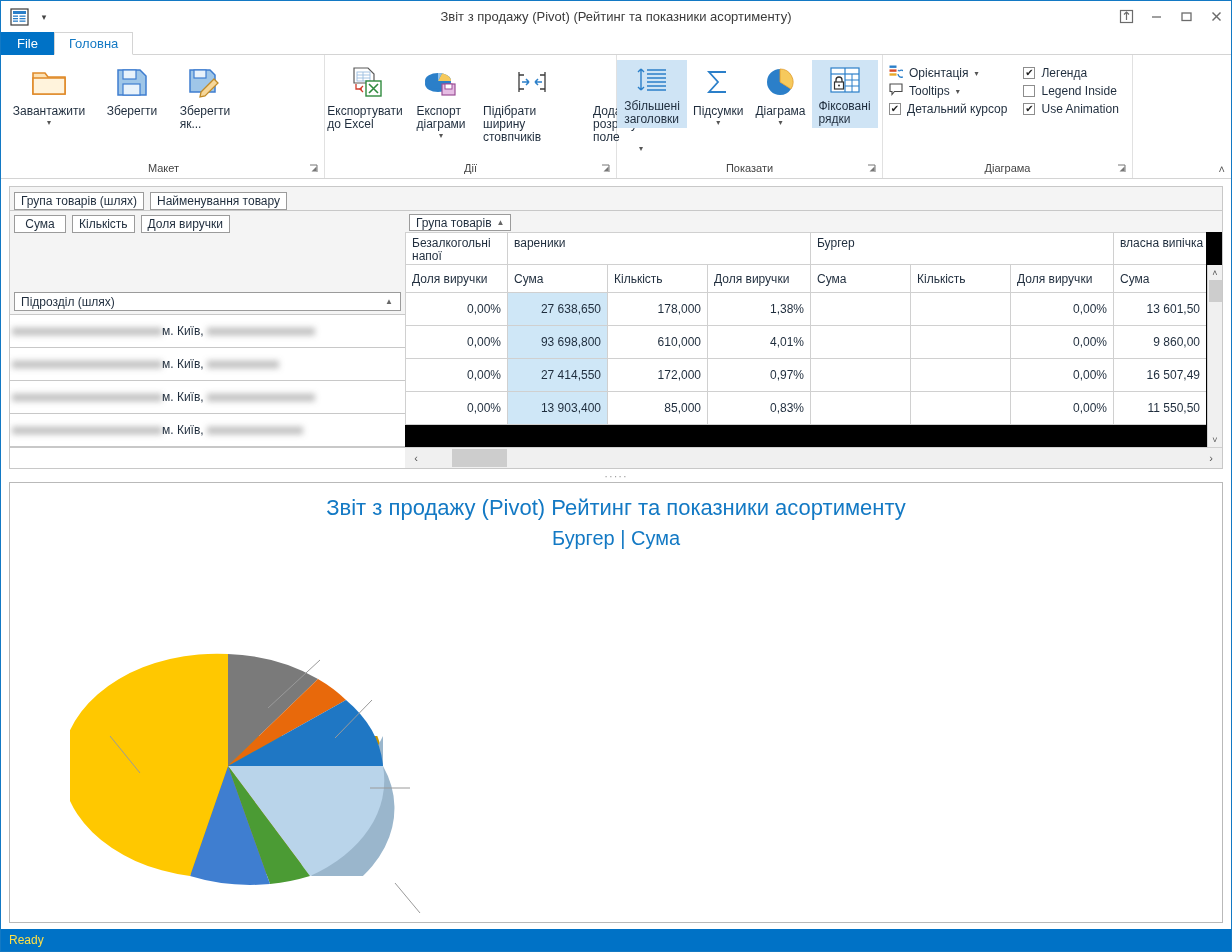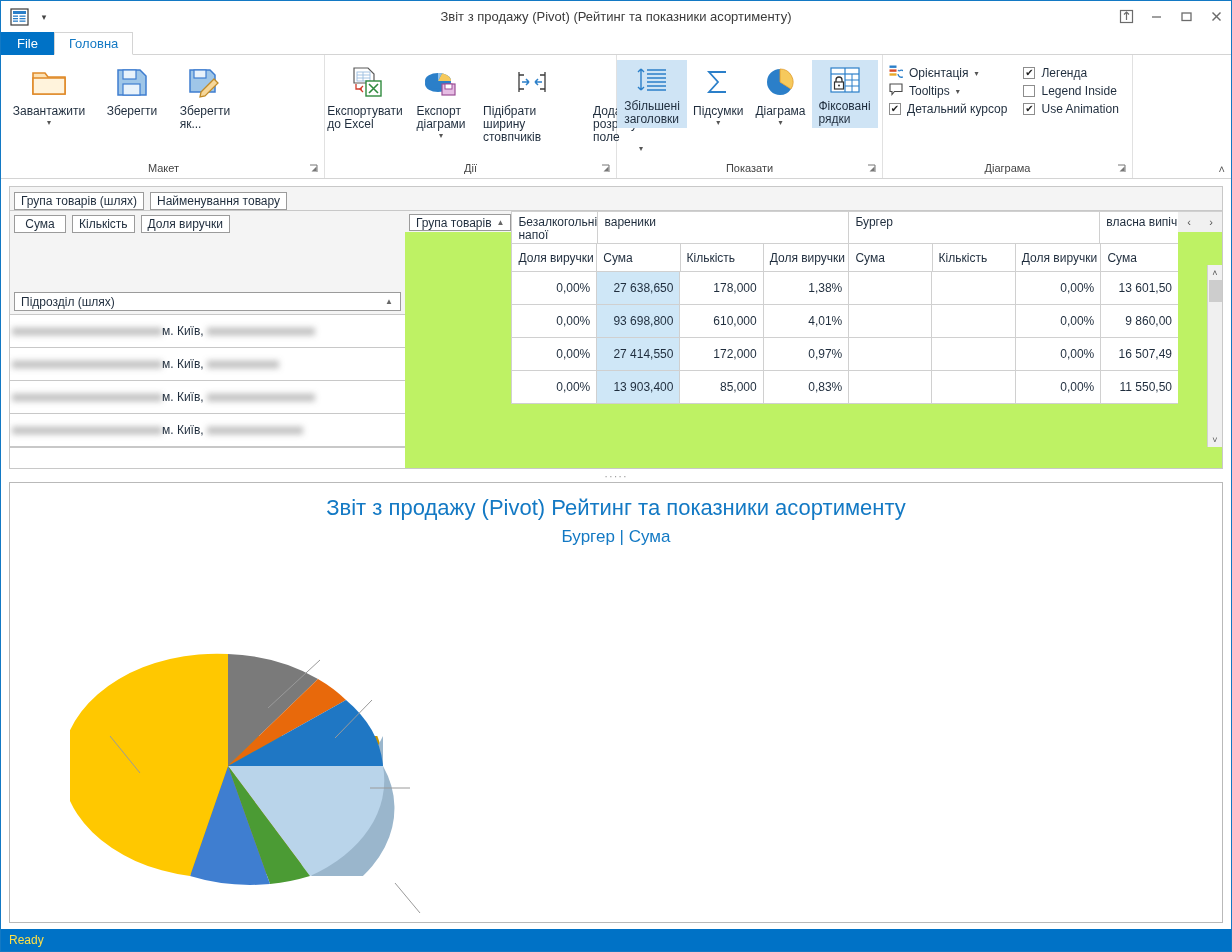--- a/index.html
+++ b/index.html
@@ -134,21 +134,21 @@
   }
   .rowfieldbar .sortarr { position:absolute; right:7px; font-size:8px; color:#666; }
   .rowheads { flex:1; background:#fff; border-top:1px solid #c8c8c8; }
   .rowhead {
     height:33px; border-bottom:1px solid #c8c8c8; display:flex; align-items:center;
     font-size:12px; padding-left:2px; white-space:nowrap; overflow:hidden;
   }
   .blur { filter:blur(3.2px); color:#3a3a3a; display:inline-block; }
   .rowhead-empty { height:21px; border-top:1px solid #c8c8c8; background:#fff; }
 
-  .pivot-right { flex:1; display:flex; flex-direction:row; overflow:hidden; position:relative; background:#bef264; }
+  .pivot-right { flex:1; display:flex; flex-direction:column; overflow:hidden; position:relative; background:#000000; }
   .colfieldrow { height:21px; display:flex; align-items:center; padding:2px 0 0 4px; background:#f4f4f4; }
   .colpill {
     border:1px solid #9b9b9b; background:#fff; height:17px; display:flex; align-items:center;
     padding:0 6px; font-size:12px; gap:5px;
   }
   .grid { flex:1; display:flex; flex-direction:column; overflow:hidden; }
   .grid-row { display:flex; }
   .gh1 { height:33px; }
   .gh2 { height:28px; }
   .gc {
@@ -176,21 +176,21 @@
   .hs-thumb { position:absolute; left:25px; top:1px; width:55px; height:18px; background:#cdcdcd; }
 
   .splitter { height:13px; display:flex; align-items:center; justify-content:center; color:#9a9a9a; letter-spacing:1px; font-size:11px; }
 
   
   .chart-wrap {
     flex:1; margin:0 8px 6px 8px; border:1px solid #b9b9b9; background:#fff;
     position:relative; overflow:hidden;
   }
   .chart-title { text-align:center; color:#1379c4; font-size:22px; padding-top:12px; }
-  .chart-sub { text-align:center; color:#1379c4; font-size:17px; padding-top:6px; }
+  .chart-sub { text-align:center; color:#1379c4; font-size:20px; padding-top:6px; }
   .statusbar {
     height:22px; flex:0 0 22px; background:#0072c6; color:#fde047;
     display:flex; align-items:center; padding-left:8px; font-size:12px;
   }
 </style>
 </head>
 <body>
 
 <div class="app">
 

